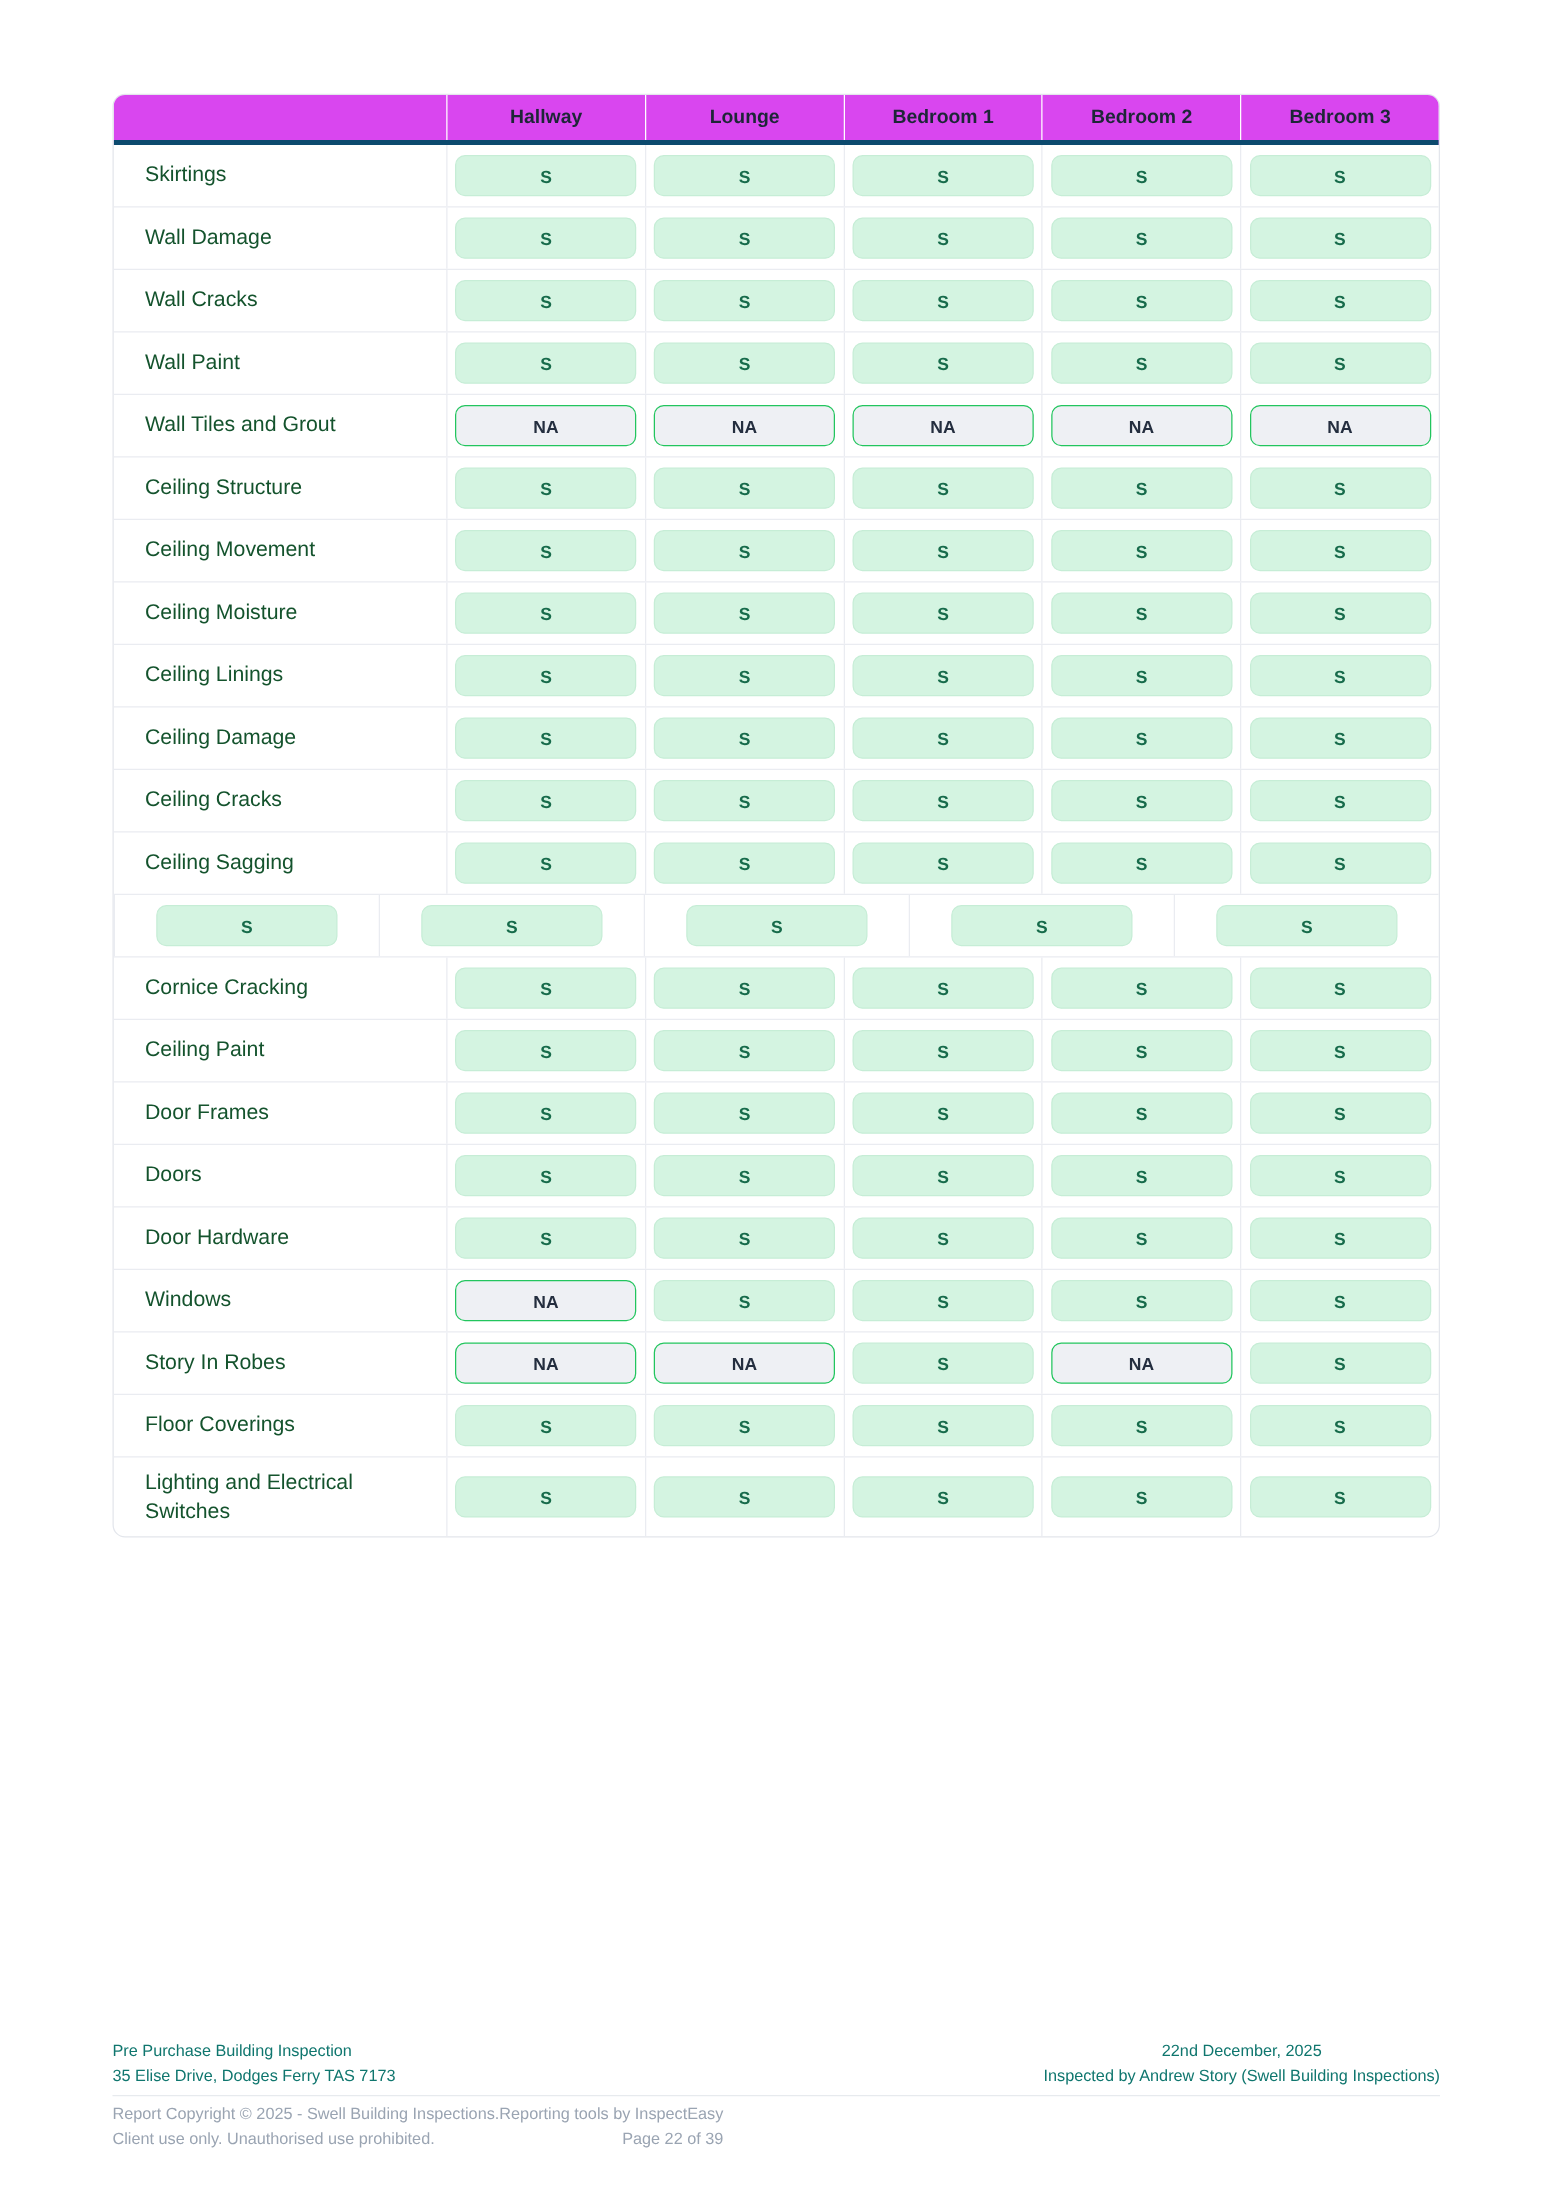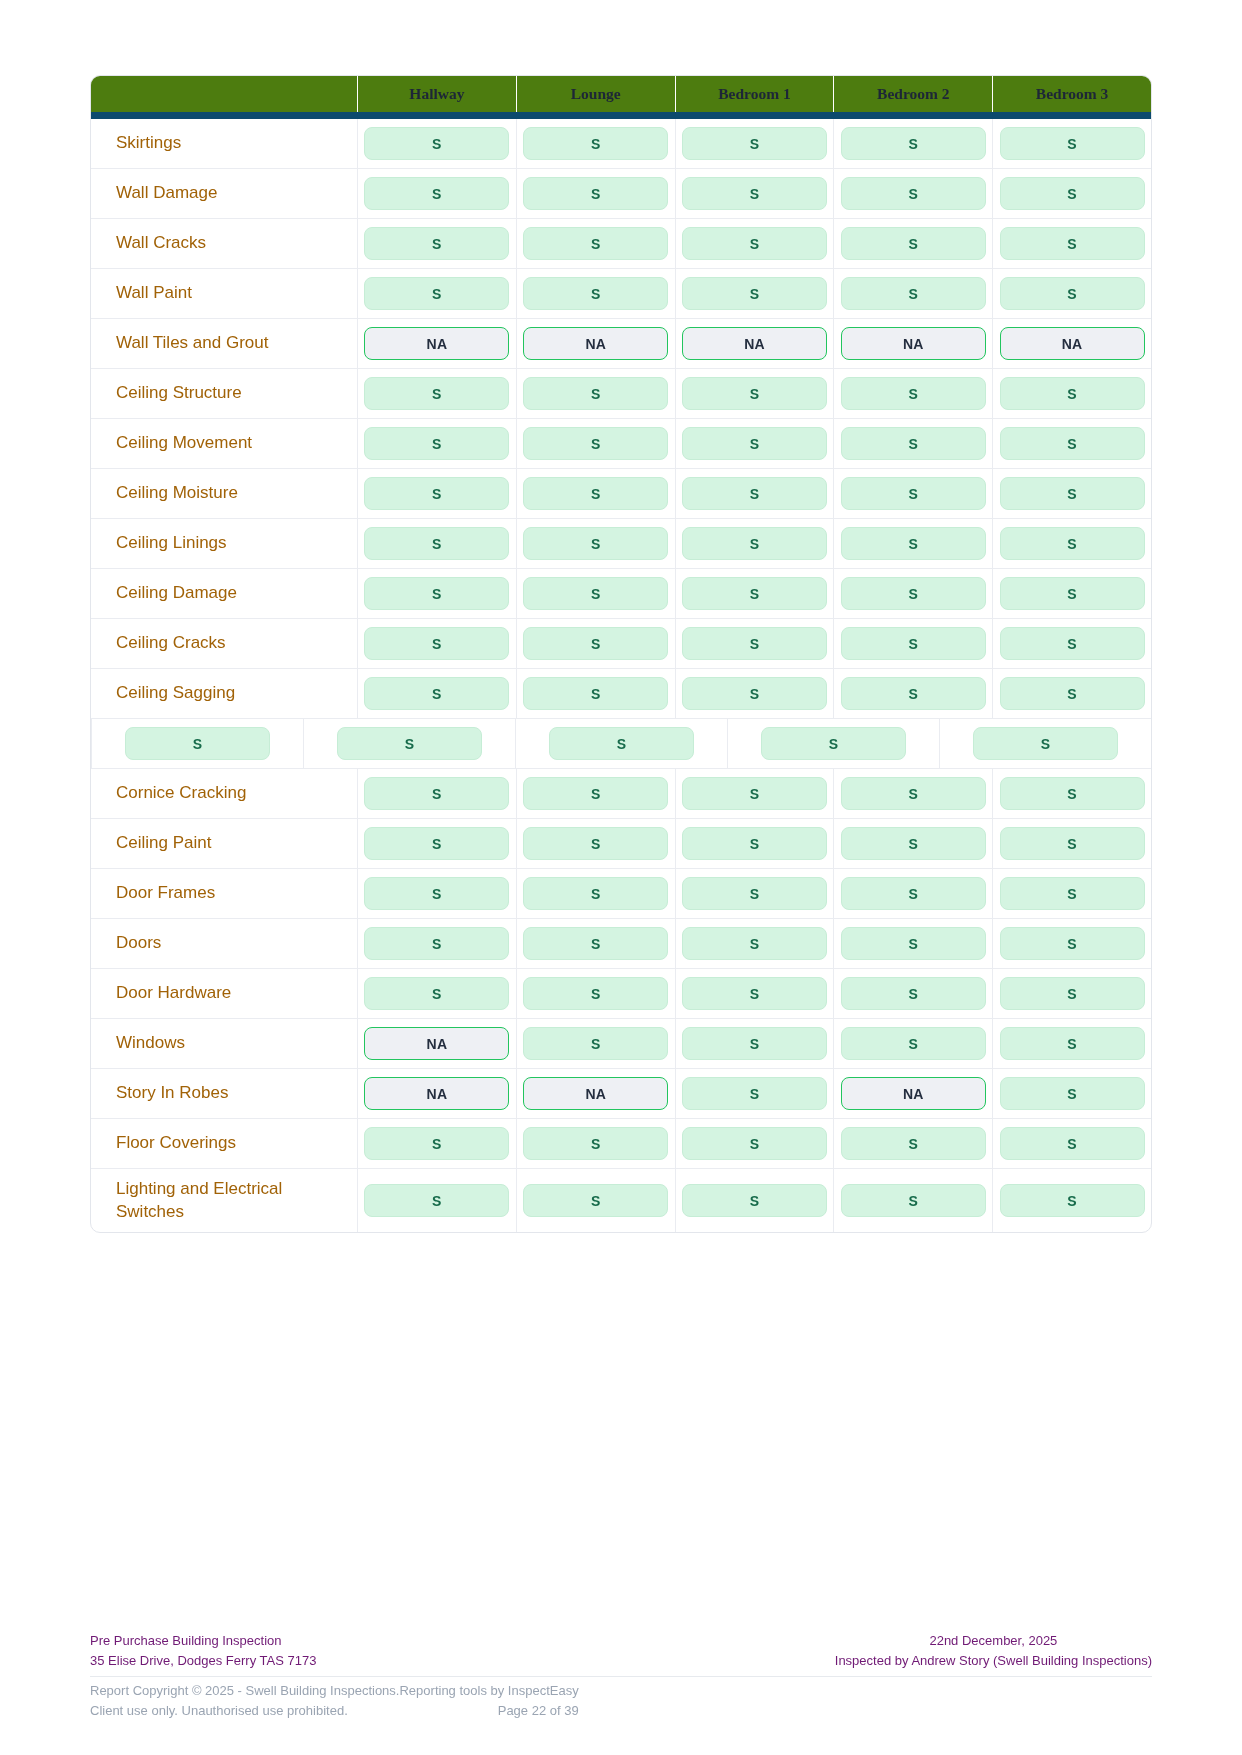--- a/index.html
+++ b/index.html
@@ -24,23 +24,22 @@
     width: 1062px;
     box-sizing: border-box;
     border: 1px solid #e3e6ec;
     border-radius: 10px;
     overflow: hidden;
     background: #ffffff;
   }
   .thead {
     display: flex;
     height: 36px;
-    background: #4d7c0f;
-    border-bottom: 7px solid #0c4a6e;
-    font-family: Liberation Serif, serif;
+    background: #d946ef;
+    border-bottom: 4px solid #0c4a6e;
   }
   .th {
     flex: 1 1 159px;
     display: flex;
     align-items: center;
     justify-content: center;
     font-size: 15.5px;
     font-weight: bold;
     color: #1d2637;
     border-left: 1px solid #ffffff;
@@ -60,21 +59,21 @@
     min-height: 63px;
   }
   .rl {
     flex: 0 0 266px;
     display: flex;
     align-items: center;
     padding-left: 25px;
     padding-right: 14px;
     box-sizing: border-box;
     font-size: 17px;
-    color: #a16207;
+    color: #14532d;
     line-height: 1.35;
   }
   .cell {
     flex: 1 1 159px;
     display: flex;
     align-items: center;
     justify-content: center;
     border-left: 1px solid #eaecf1;
     box-sizing: border-box;
     padding: 8px 0;
@@ -105,21 +104,21 @@
   
   .footer-top {
     position: absolute;
     left: 90px;
     right: 90px;
     top: 1631px;
     display: flex;
     justify-content: space-between;
     font-size: 13px;
     line-height: 20px;
-    color: #701a75;
+    color: #0f766e;
   }
   .footer-top .right { text-align: center; }
   .footer-divider {
     position: absolute;
     left: 90px;
     right: 90px;
     top: 1676px;
     border-top: 1px solid #e7eaee;
   }
   .footer-bottom {

